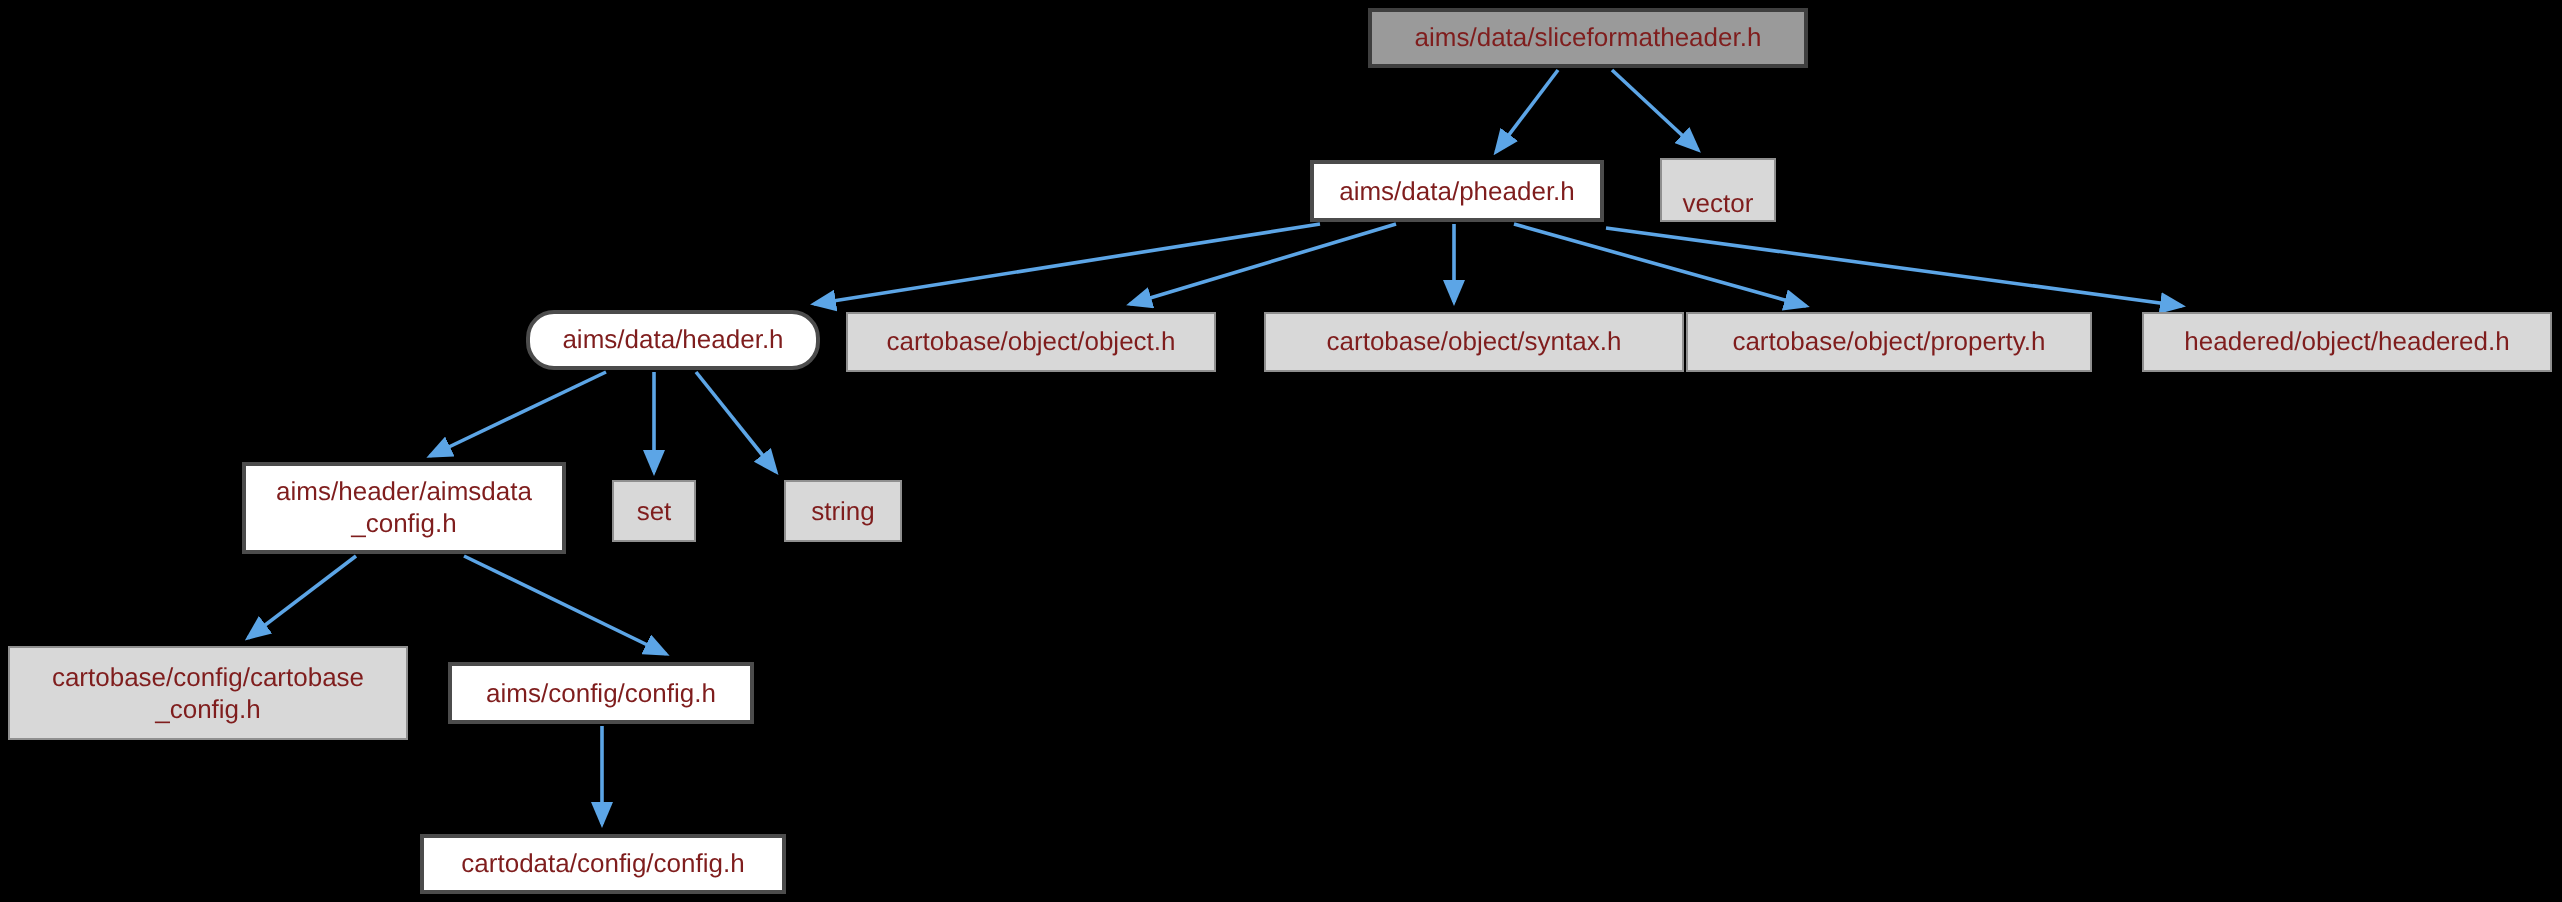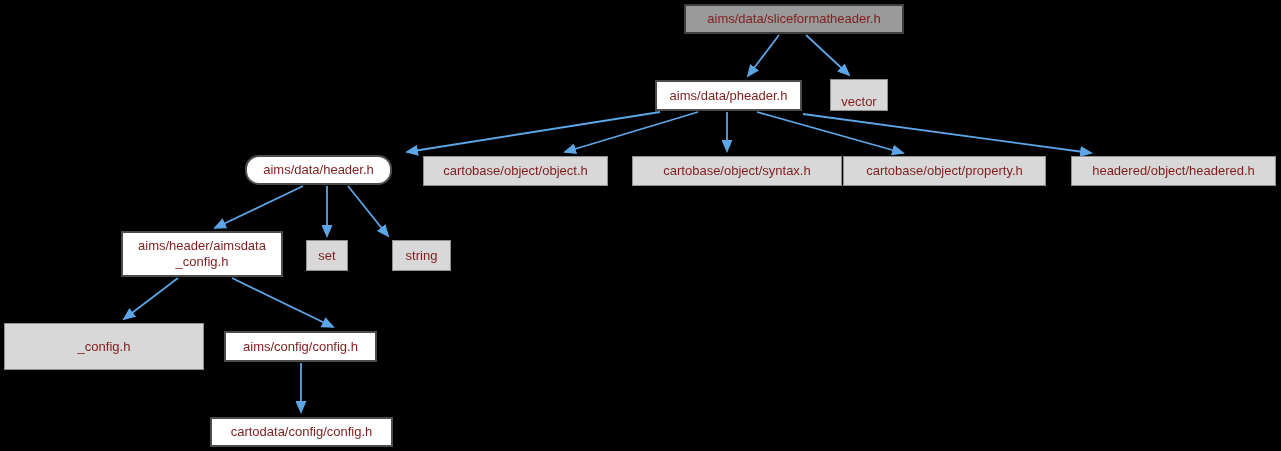--- a/index.html
+++ b/index.html
@@ -76,21 +76,21 @@
   <div id="nodes">
       <div class="node root" style="left: 684px; top: 4px; width: 220px; height: 30px;">
         <div>aims/data/sliceformatheader.h</div>
       </div>
       <div class="node internal" style="left: 655px; top: 80px; width: 147px; height: 31px;">
         <div>aims/data/pheader.h</div>
       </div>
       <div class="node external" style="left: 830px; top: 79px; width: 58px; height: 32px; justify-content: flex-end;">
         <div>vector</div>
       </div>
-      <div class="node internal" style="left: 245px; top: 155px; width: 147px; height: 30px; border-radius: 14px;">
+      <div class="node internal" style="left: 263px; top: 155px; width: 147px; height: 30px; border-radius: 14px;">
         <div>aims/data/header.h</div>
       </div>
       <div class="node external" style="left: 423px; top: 156px; width: 185px; height: 30px;">
         <div>cartobase/object/object.h</div>
       </div>
       <div class="node external" style="left: 632px; top: 156px; width: 210px; height: 30px; justify-content: center;">
         <div>cartobase/object/syntax.h</div>
       </div>
       <div class="node external" style="left: 843px; top: 156px; width: 203px; height: 30px;">
         <div>cartobase/object/property.h</div>
@@ -102,20 +102,21 @@
         <div>aims/header/aimsdata</div>
         <div>_config.h</div>
       </div>
       <div class="node external" style="left: 306px; top: 240px; width: 42px; height: 31px;">
         <div>set</div>
       </div>
       <div class="node external" style="left: 371px; top: 240px; width: 59px; height: 31px; margin-left: 21px;">
         <div>string</div>
       </div>
       <div class="node external" style="left: 4px; top: 323px; width: 200px; height: 47px;">
+        <div>cartobase/config/cartobase</div>
         <div>_config.h</div>
       </div>
       <div class="node internal" style="left: 224px; top: 331px; width: 153px; height: 31px;">
         <div>aims/config/config.h</div>
       </div>
       <div class="node internal" style="left: 210px; top: 417px; width: 183px; height: 30px;">
         <div>cartodata/config/config.h</div>
       </div>
     </div>
 </div>

